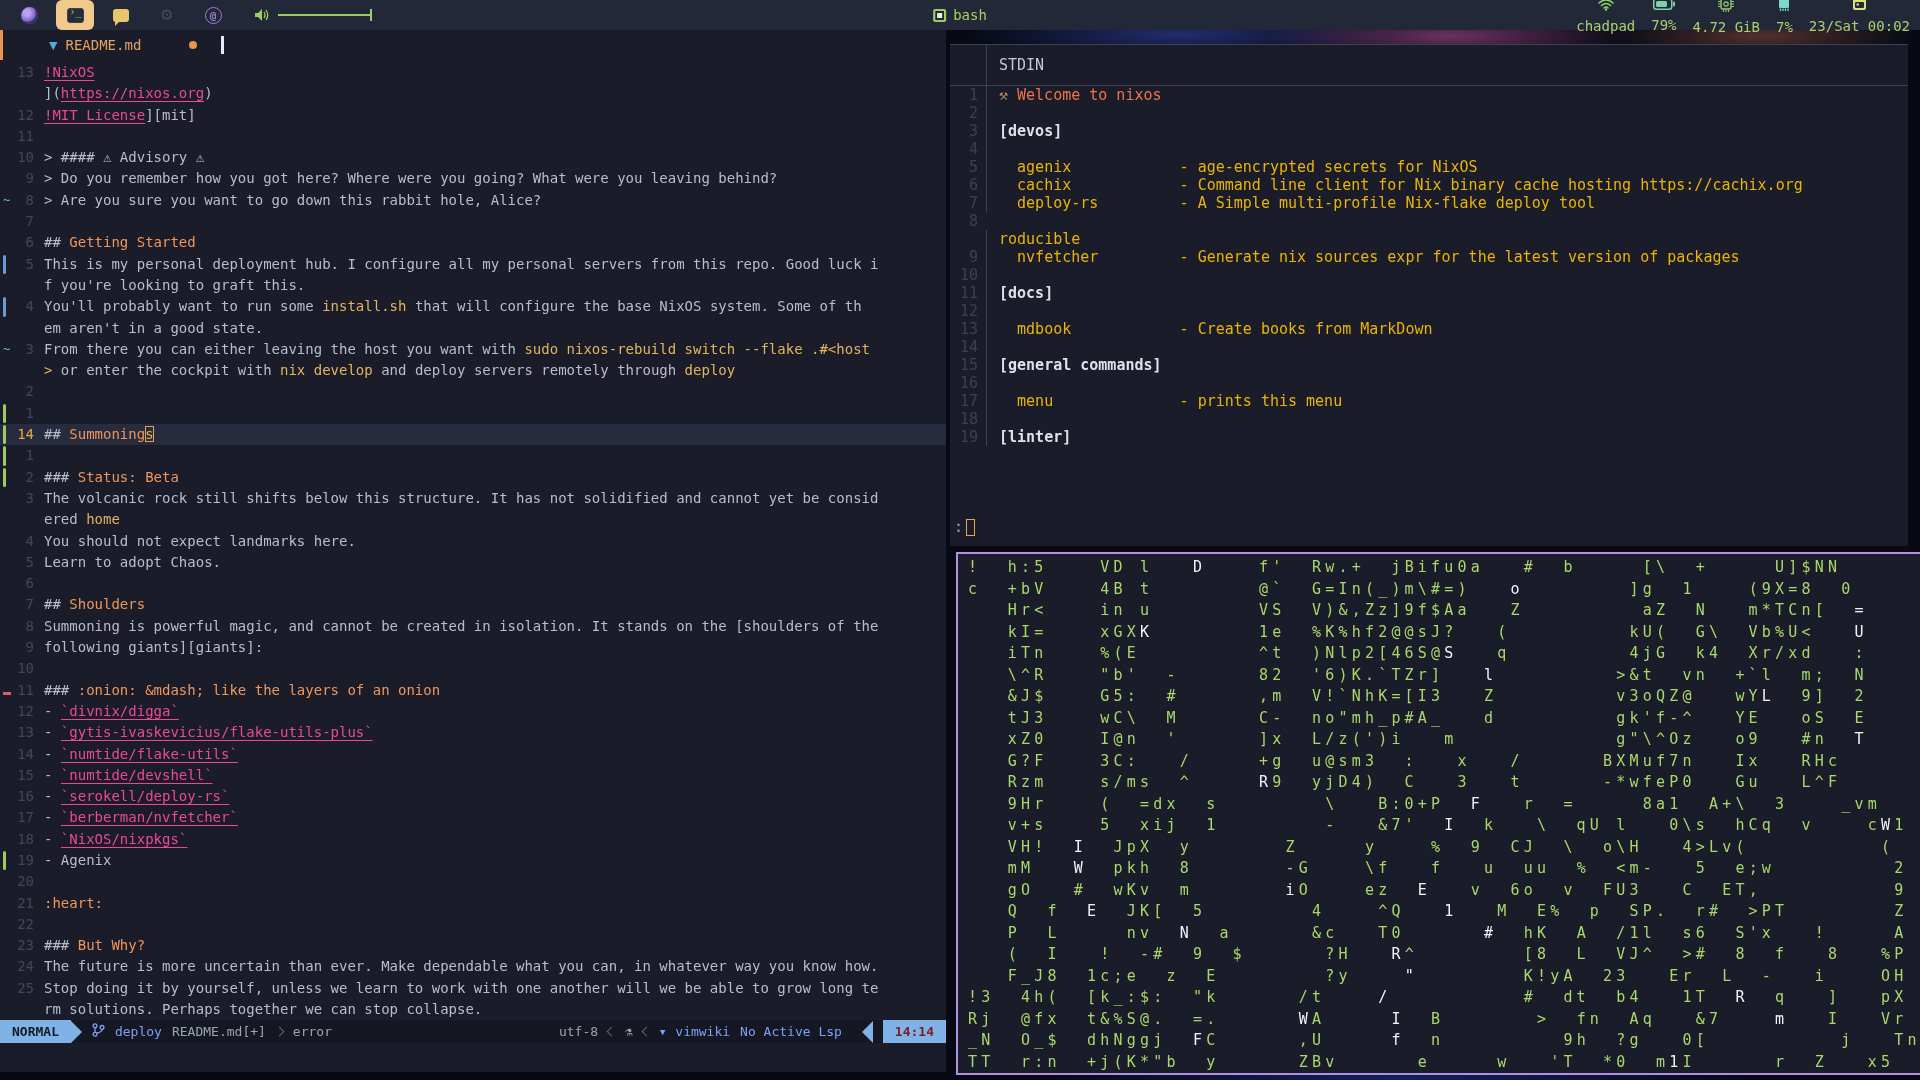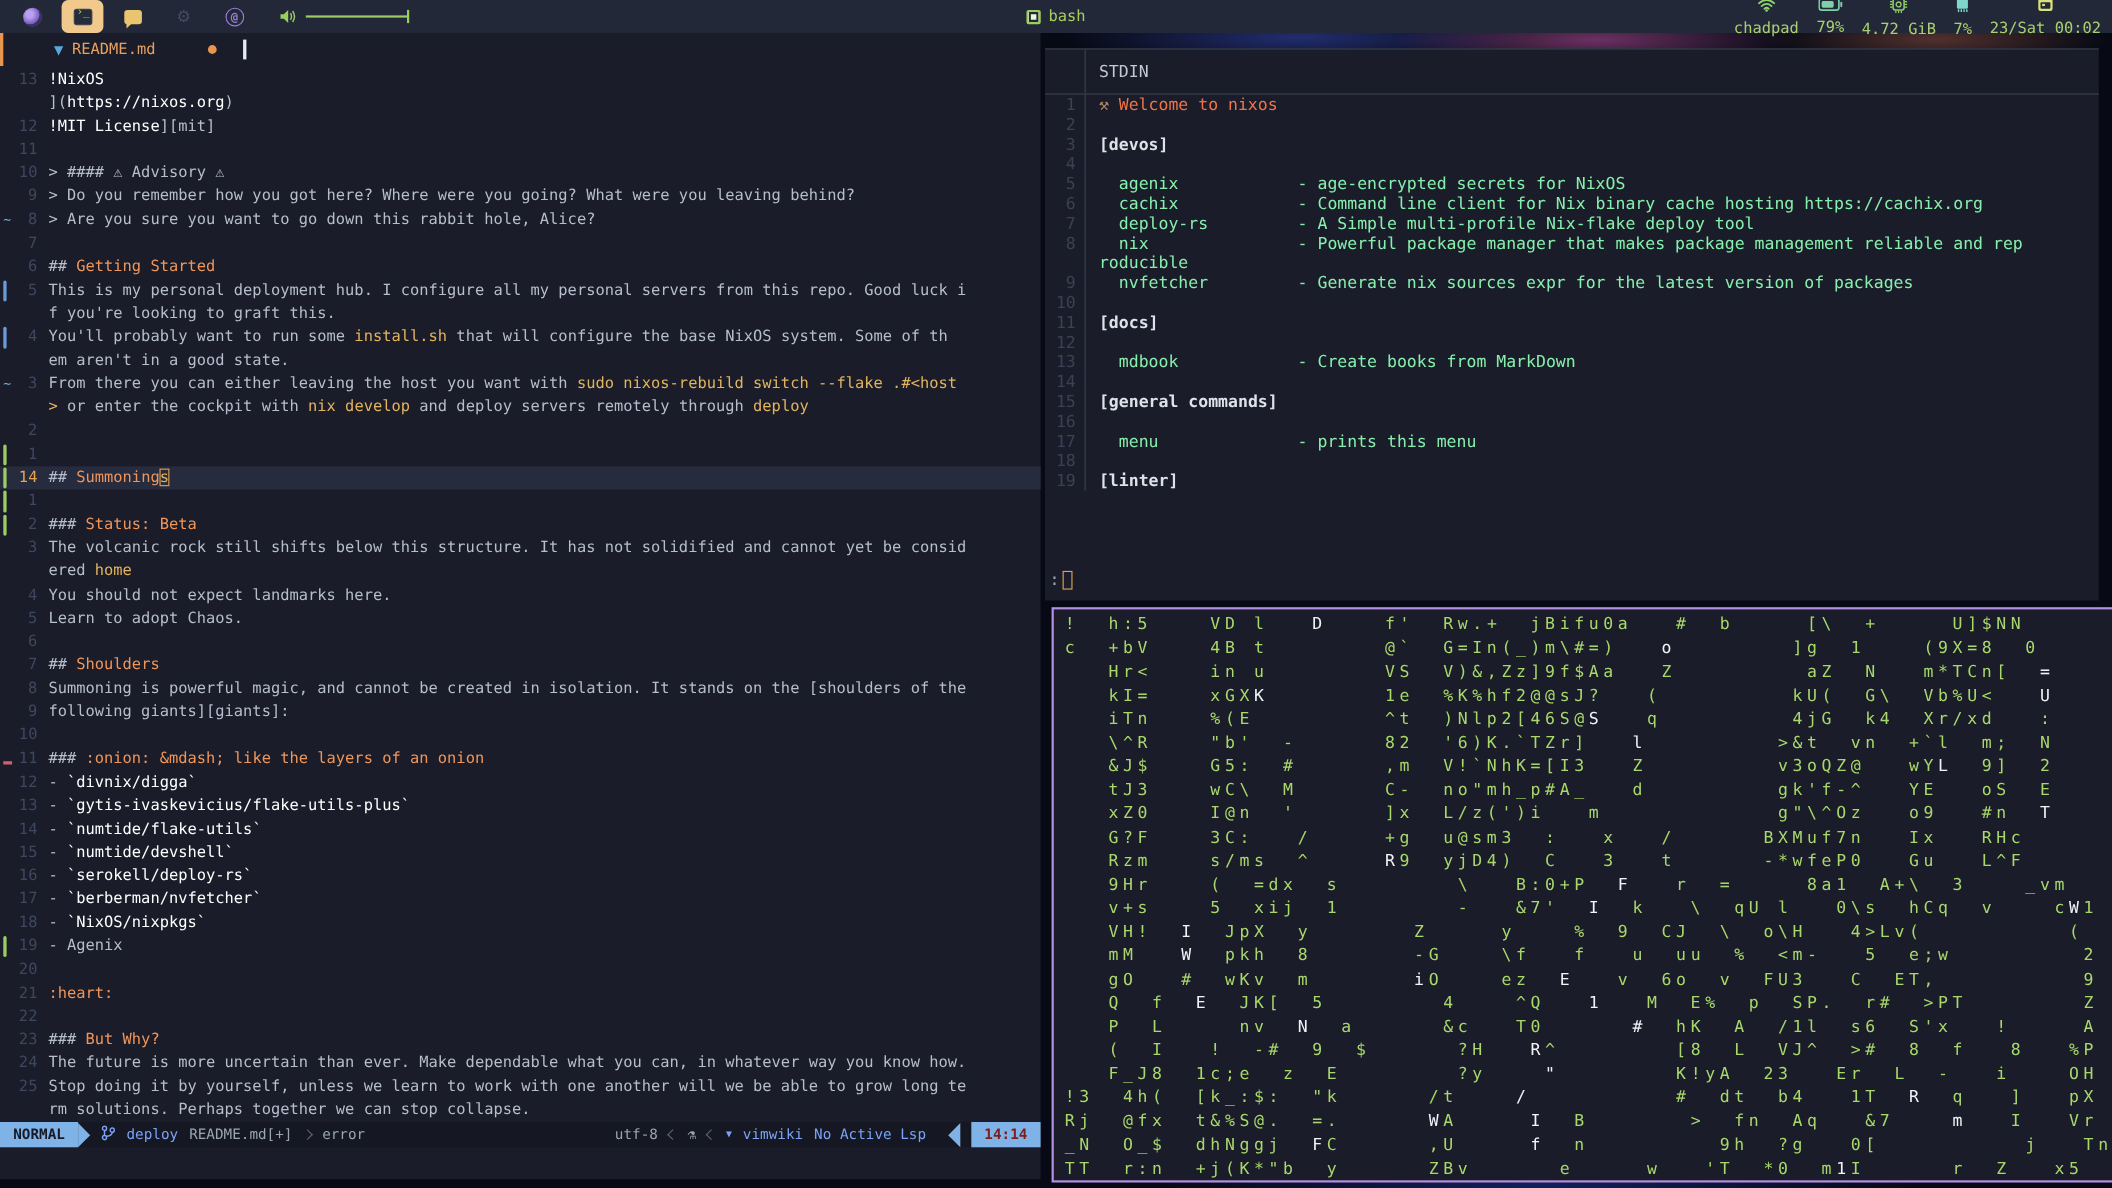--- a/index.html
+++ b/index.html
@@ -48,21 +48,21 @@
   .erow.cur { background:#262b3e; }
   .gi { flex:0 0 8px; position:relative; }
   .gi .bar { position:absolute; left:3px; top:1px; bottom:1px; width:3px; border-radius:2px; }
   .gi.b .bar { background:#6a9bd8; } .gi.g .bar { background:#9ccd62; }
   .gi.t::after { content:"~"; color:#6cb8d2; font-size:12px; position:absolute; left:3px; top:0; }
   .gi.r::after { content:""; position:absolute; left:3px; top:12px; width:8px; height:3px; background:#d2606a; }
   .lnum { flex:0 0 26px; text-align:right; color:#3f4660; }
   .lnum.curn { color:#e8a34f; }
   .etext { padding-left:10px; }
   .tx { color:#b6bdcc; } .hd { color:#f0955a; } .cd { color:#e3b45e; }
-  .lk { color:#ffffff; text-underline-offset:3px; }
+  .lk { color:#ec4899; text-decoration:underline; text-underline-offset:3px; }
   .cursorch { color:#e3b45e; outline:1.5px solid #e8a34f; outline-offset:-1px; }
 
   .statusline { flex:0 0 auto; height:23px; background:#151823; display:flex; align-items:center; font-size:13px; color:#9aa5b1; }
   .seg-mode { background:#7fb2e6; color:#161925; font-weight:bold; padding:0 12px; height:23px; display:flex; align-items:center; }
   .pl-r { width:0; height:0; border-top:11.5px solid transparent; border-bottom:11.5px solid transparent; border-left:11px solid #7fb2e6; margin-right:10px; }
   .pl-l { width:0; height:0; border-top:11.5px solid transparent; border-bottom:11.5px solid transparent; border-right:11px solid #7fb2e6; margin-left:10px; }
   .seg-time { background:#7fb2e6; color:#7f1d1d; font-weight:bold; padding:0 12px; height:23px; display:flex; align-items:center; }
   .sl-blue { color:#7aa2f7; }
   .sl-left { display:flex; align-items:center; gap:10px; }
   .sl-right { margin-left:auto; display:flex; align-items:center; gap:10px; }
@@ -72,21 +72,21 @@
 
   
   .pager { left:950px; top:44px; width:958px; height:502px; font-size:15px; color:#c3c8d2; }
   .rule { border-top:1px solid #3b4254; }
   .ptitle { height:40px; display:flex; align-items:center; }
   .pnum { flex:0 0 36px; text-align:right; color:#3a4156; padding-right:8px; }
   .ptext { border-left:1px solid #3b4254; padding-left:12px; height:100%; display:flex; align-items:center; }
   .prow { display:flex; height:18px; line-height:18px; white-space:pre; }
   .prow .ptext { align-items:flex-start; }
   .prow .sec { color:#dde1e8; font-weight:bold; }
-  .prow .it { color:#86efac;text-align:right; }
+  .prow .it { color:#eab308;text-align:right; }
   .prow .wel { color:#ee7448; }
   .prow .welicon { color:#b08968; margin-right:9px; }
   .pprompt { position:absolute; left:4px; bottom:10px; display:flex; align-items:center; color:#9aa5b1; }
   .pcursor { width:9px; height:17px; border:1.5px solid #e8a34f; margin-left:3px; }
 
   
   .matrix { left:956px; top:552px; width:1043px; height:523px; border:2px solid #b18fe2; padding:3px 0 0 10px; overflow:hidden; }
   .mrow { height:21.5px; line-height:21.5px; white-space:pre; font-size:15px; letter-spacing:4.2px; }
   .mg { color:#a8d76b; } .mw { color:#f0f4f7; }
 </style>
@@ -267,21 +267,21 @@
   </div>
   <div class="rule"></div>
   <div id="pager-rows">
       <div class="prow"><span class="pnum">1</span><span class="ptext"><span class="welicon">⚒</span><span class="wel">Welcome to nixos</span></span></div>
       <div class="prow"><span class="pnum">2</span><span class="ptext"><span class="it"></span></span></div>
       <div class="prow"><span class="pnum">3</span><span class="ptext"><span class="sec">[devos]</span></span></div>
       <div class="prow"><span class="pnum">4</span><span class="ptext"><span class="it"></span></span></div>
       <div class="prow"><span class="pnum">5</span><span class="ptext"><span class="it">  agenix            - age-encrypted secrets for NixOS</span></span></div>
       <div class="prow"><span class="pnum">6</span><span class="ptext"><span class="it">  cachix            - Command line client for Nix binary cache hosting https://cachix.org</span></span></div>
       <div class="prow"><span class="pnum">7</span><span class="ptext"><span class="it">  deploy-rs         - A Simple multi-profile Nix-flake deploy tool</span></span></div>
-      <div class="prow"><span class="pnum">8</span><span class="ptext"><span class="it">  nix               - Powerful package manager that makes package management reliable and rep</span></span></div>
+      <div class="prow"><span class="pnum">8</span></div>
       <div class="prow"><span class="pnum"></span><span class="ptext"><span class="it">roducible</span></span></div>
       <div class="prow"><span class="pnum">9</span><span class="ptext"><span class="it">  nvfetcher         - Generate nix sources expr for the latest version of packages</span></span></div>
       <div class="prow"><span class="pnum">10</span><span class="ptext"><span class="it"></span></span></div>
       <div class="prow"><span class="pnum">11</span><span class="ptext"><span class="sec">[docs]</span></span></div>
       <div class="prow"><span class="pnum">12</span><span class="ptext"><span class="it"></span></span></div>
       <div class="prow"><span class="pnum">13</span><span class="ptext"><span class="it">  mdbook            - Create books from MarkDown</span></span></div>
       <div class="prow"><span class="pnum">14</span><span class="ptext"><span class="it"></span></span></div>
       <div class="prow"><span class="pnum">15</span><span class="ptext"><span class="sec">[general commands]</span></span></div>
       <div class="prow"><span class="pnum">16</span><span class="ptext"><span class="it"></span></span></div>
       <div class="prow"><span class="pnum">17</span><span class="ptext"><span class="it">  menu              - prints this menu</span></span></div>

